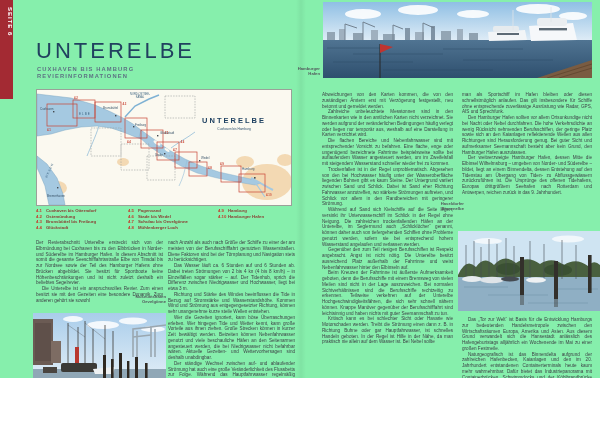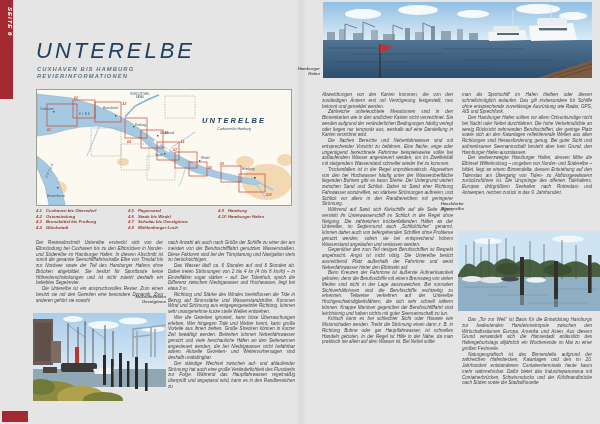--- a/index.html
+++ b/index.html
@@ -1,17 +1,17 @@
 <!DOCTYPE html>
 <html lang="de"><head>
 <meta charset="utf-8">
 <style>
   html,body{margin:0;padding:0;background:#ffffff;}
-  #canvas{position:relative;width:600px;height:424px;background:#e5e5e5;overflow:hidden;
-          font-family:"Liberation Sans",sans-serif;font-style:italic;}
+  #canvas{position:relative;width:600px;height:378px;background:#86efac;overflow:hidden;
+          font-family:"Liberation Sans",sans-serif;}
   
   .sidebar-tab{position:absolute;left:0;top:0;width:13px;height:99px;background:#a32a33;}
   .sidebar-tab span{position:absolute;top:7px;left:0;width:13px;writing-mode:vertical-rl;
           color:#ffffff;font-size:6px;font-weight:bold;letter-spacing:1px;}
   .corner-tab{position:absolute;left:2px;top:411px;width:26px;height:11px;background:#a32a33;}
   
   .gutter{position:absolute;left:296px;top:0;width:10px;height:424px;
           background:linear-gradient(90deg,rgba(0,0,0,0),rgba(0,0,0,0.05),rgba(0,0,0,0));}
   
   .title{position:absolute;left:36px;top:38px;margin:0;font-size:22px;font-weight:400;

